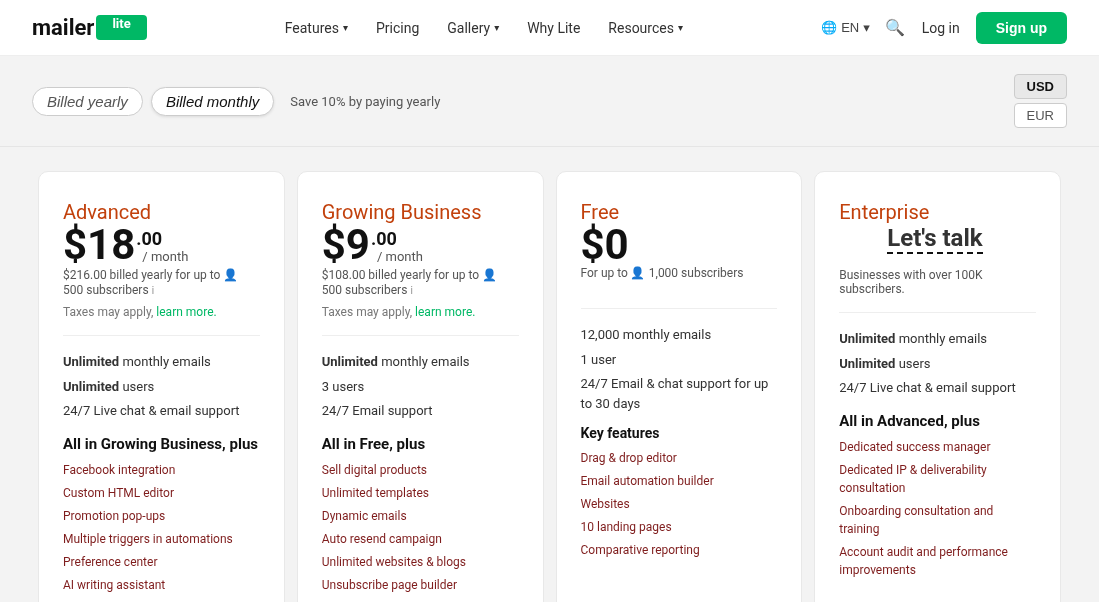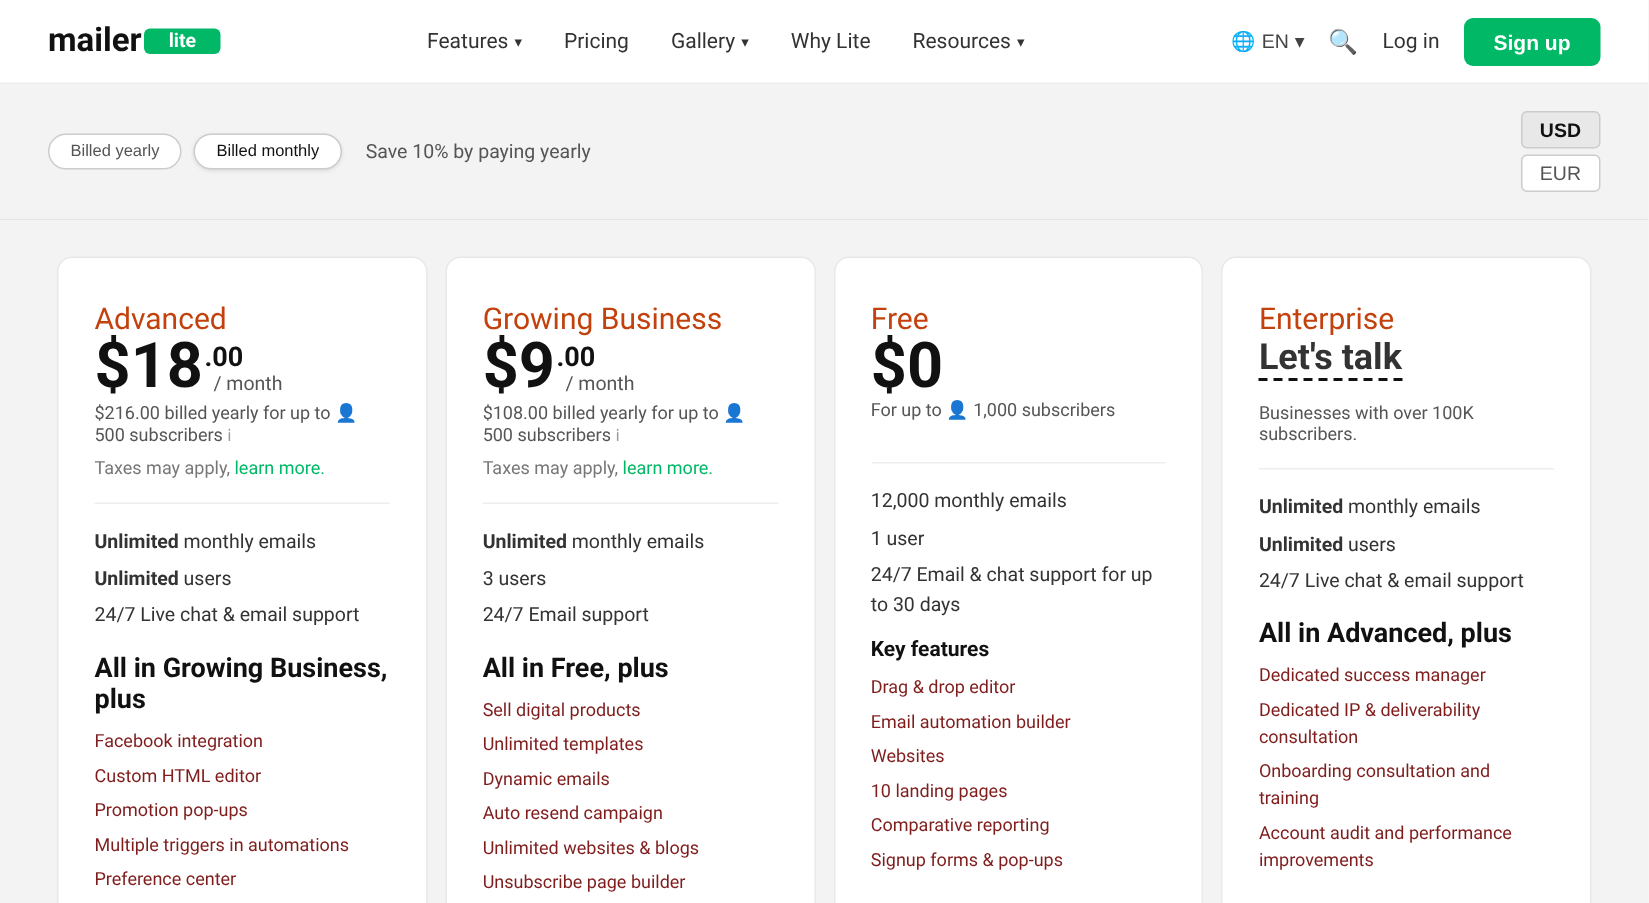--- a/index.html
+++ b/index.html
@@ -4,35 +4,35 @@
   <style>
     * { box-sizing: border-box; margin: 0; padding: 0; }
     body { font-family: -apple-system, BlinkMacSystemFont, 'Segoe UI', Roboto, sans-serif; background: #f9f9f9; color: #333; font-size: 14px; }
 
     
     .navbar {
       display: flex; align-items: center; justify-content: space-between;
       background: #fff; padding: 0 32px; height: 56px;
       border-bottom: 1px solid #eee; position: sticky; top: 0; z-index: 10;
     }
-    .logo { display: flex; align-items: center; gap: 2px; font-size: 22px; font-weight: 700; color: #111; text-decoration: none; }
+    .logo { display: flex; gap: 2px; font-size: 22px; font-weight: 700; color: #111; text-decoration: none; }
     .logo-lite { background: #00b865; color: #fff; border-radius: 4px; font-size: 13px; padding: 1px 16px; font-weight: 700; }
     .nav-links { display: flex; align-items: center; gap: 28px; }
     .nav-link { color: #333; text-decoration: none; font-size: 14px; display: flex; align-items: center; gap: 4px; cursor: pointer; }
     .nav-link .chevron { font-size: 10px; }
     .nav-right { display: flex; align-items: center; gap: 16px; }
     .lang-btn { display: flex; align-items: center; gap: 4px; font-size: 13px; cursor: pointer; color: #444; border: none; background: none; }
     .search-icon { font-size: 16px; cursor: pointer; color: #444; }
     .login-btn { font-size: 14px; color: #333; text-decoration: none; cursor: pointer; }
     .signup-btn { background: #00b865; color: #fff; border: none; border-radius: 6px; padding: 8px 20px; font-size: 14px; font-weight: 600; cursor: pointer; }
 
     
     .billing-section { background: #f3f3f3; padding: 18px 32px; display: flex; align-items: center; justify-content: space-between; border-bottom: 1px solid #e5e5e5; }
     .billing-toggle { display: flex; align-items: center; gap: 8px; }
-    .toggle-btn { padding: 5px 14px; border-radius: 20px; font-size: 11px; border: 1px solid #ccc; cursor: pointer; background: #fff; color: #555; }
+    .toggle-btn { padding: 5px 14px; border-radius: 20px; font-size: 15px; border: 1px solid #ccc; cursor: pointer; background: #fff; color: #555; font-style: italic; }
     .toggle-btn.active { background: #fff; border-color: #ccc; color: #111; font-weight: 500; box-shadow: 0 1px 3px rgba(0,0,0,0.1); }
     .save-text { font-size: 13px; color: #555; margin-left: 8px; }
     .currency-toggle { display: flex; gap: 4px; flex-direction: column; }
     .currency-btn { padding: 4px 12px; border: 1px solid #ccc; border-radius: 4px; background: #fff; font-size: 13px; cursor: pointer; color: #555; }
     .currency-btn.active { background: #e8e8e8; font-weight: 600; color: #111; }
 
     
     .plans-container { display: flex; gap: 0; padding: 24px 32px 32px; background: #f3f3f3; min-height: calc(100vh - 112px); }
     .plan-card { background: #fff; border-radius: 10px; padding: 28px 24px; flex: 1; margin: 0 6px; border: 1px solid #e8e8e8; }
     .plan-name { font-size: 20px; font-weight: 400; margin-bottom: 0; color: #c2410c; }
@@ -46,21 +46,21 @@
     .enterprise-talk { font-size: 24px; font-weight: 700; border-bottom: 2px dashed #111; display: inline-block; margin-bottom: 6px; }
 
     .tax-note { font-size: 12px; color: #777; margin-top: 8px; margin-bottom: 16px; }
     .tax-note a { color: #00b865; text-decoration: none; }
 
     .divider { border: none; border-top: 1px solid #eee; margin: 16px 0; }
 
     .feature-row { font-size: 13px; margin-bottom: 5px; color: #333; line-height: 1.5; }
     .feature-row .bold { font-weight: 700; }
 
-    .section-label { font-size: 18px; font-weight: 700; margin: 14px 0 8px; color: #111; }
+    .section-label { font-size: 15px; font-weight: 700; margin: 14px 0 8px; color: #111; }
     .feature-item { font-size: 12px; margin-bottom: 5px; color: #7f1d1d; line-height: 1.5; }
 
     .key-features-label { font-size: 14px; font-weight: 700; margin: 12px 0 8px; color: #111; }
   </style>
 </head>
 <body>
 
 <nav class="navbar">
   <a class="logo" href="#">
     <span>mailer</span>
@@ -159,26 +159,25 @@
     <hr class="divider" style="margin-top:28px;">
     <div class="feature-row">12,000 monthly emails</div>
     <div class="feature-row">1 user</div>
     <div class="feature-row">24/7 Email &amp; chat support for up to 30 days</div>
     <div class="key-features-label">Key features</div>
     <div class="feature-item">Drag &amp; drop editor</div>
     <div class="feature-item">Email automation builder</div>
     <div class="feature-item">Websites</div>
     <div class="feature-item">10 landing pages</div>
     <div class="feature-item">Comparative reporting</div>
-    <div class="feature-item">Signup forms &amp; pop-ups</div>
   </div>
 
   <div class="plan-card">
     <div class="plan-name">Enterprise</div>
-    <div style="margin-bottom:8px;">
+    <div style="margin-bottom:8px;margin-left:48px;">
       <span class="enterprise-talk">Let's talk</span>
     </div>
     <div class="price-yearly">Businesses with over <span class="bold">100K</span> subscribers.</div>
     <hr class="divider" style="margin-top:16px;">
     <div class="feature-row"><span class="bold">Unlimited</span> monthly emails</div>
     <div class="feature-row"><span class="bold">Unlimited</span> users</div>
     <div class="feature-row">24/7 Live chat &amp; email support</div>
     <div class="section-label">All in Advanced, plus</div>
     <div class="feature-item">Dedicated success manager</div>
     <div class="feature-item">Dedicated IP &amp; deliverability consultation</div>

